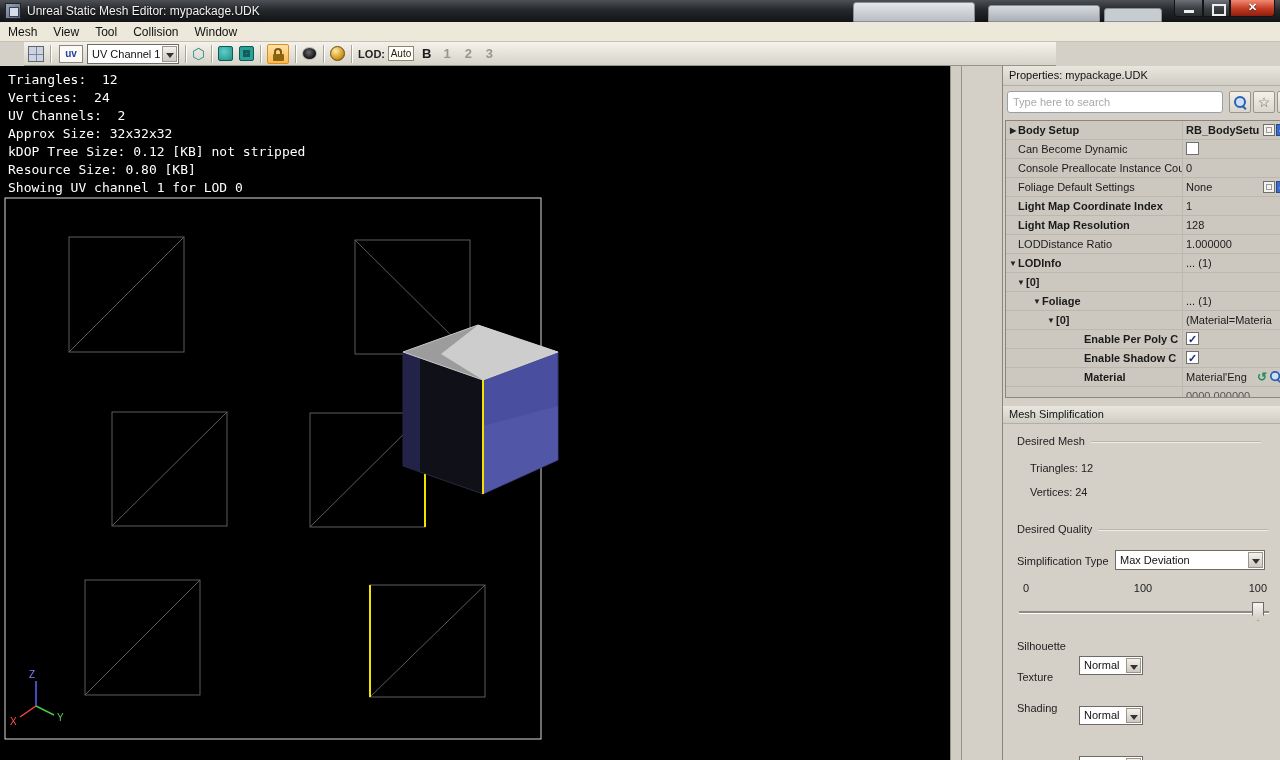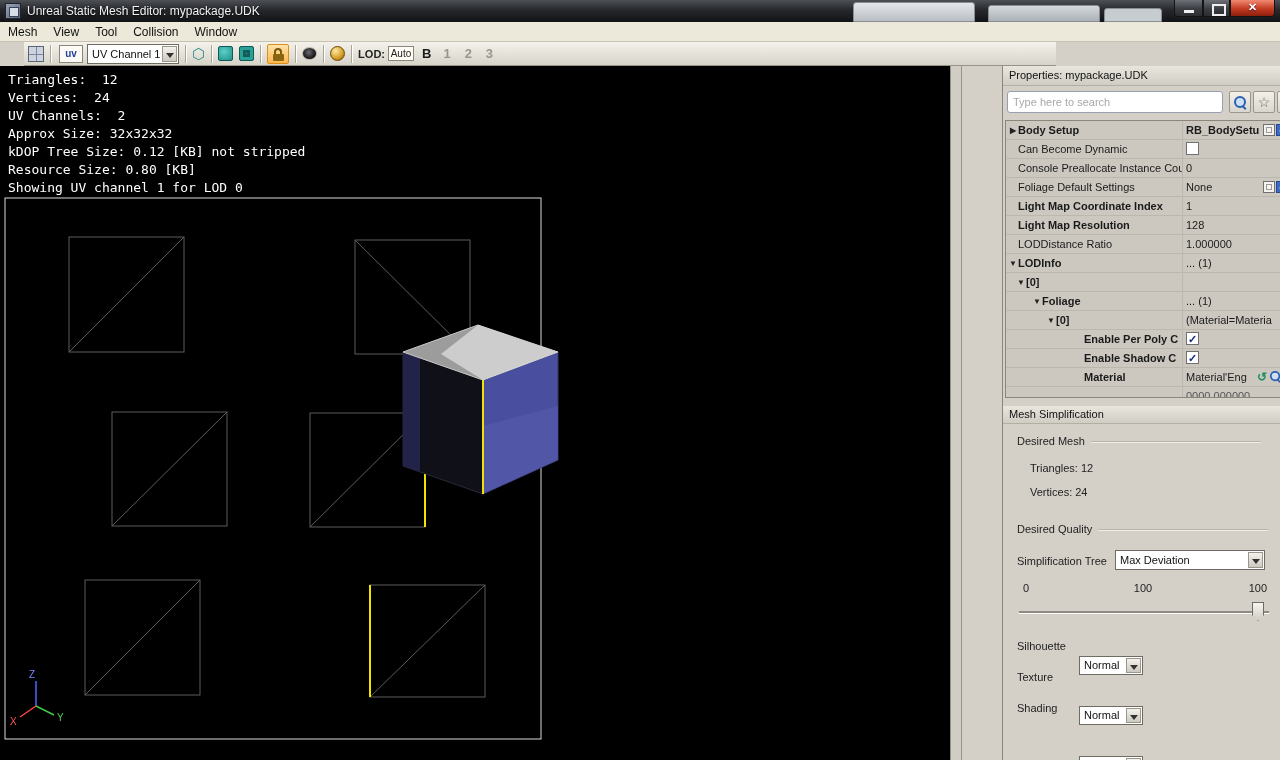--- a/index.html
+++ b/index.html
@@ -499,21 +499,21 @@
   <div class="rpanel simp">
     <div class="panel-header">Mesh Simplification</div>
     <div class="panel-close" style="top:2px">✕</div>
 
     <div class="group-label" style="left:14px;top:29px">Desired Mesh</div>
     <div class="stat-text" style="left:27px;top:56px">Triangles: 12</div>
     <div class="stat-text" style="left:27px;top:80px">Vertices: 24</div>
 
     <div class="group-label" style="left:14px;top:117px">Desired Quality</div>
 
-    <div class="simp-label" style="left:14px;top:149px">Simplification Tree</div>
+    <div class="simp-label" style="left:14px;top:149px">Simplification Type</div>
     <div class="combo" style="left:112px;top:144px;width:150px">
       <span class="ctext">Max Deviation</span>
       <span class="cbtn"></span>
     </div>
 
     <div class="scale-num" style="left:20px;top:176px">0</div>
     <div class="scale-num" style="left:120px;top:176px;width:40px;text-align:center">100</div>
     <div class="scale-num" style="left:238px;top:176px;width:26px;text-align:right">100</div>
 
     <div class="slider-track" style="left:16px;top:205px;width:250px"></div>

